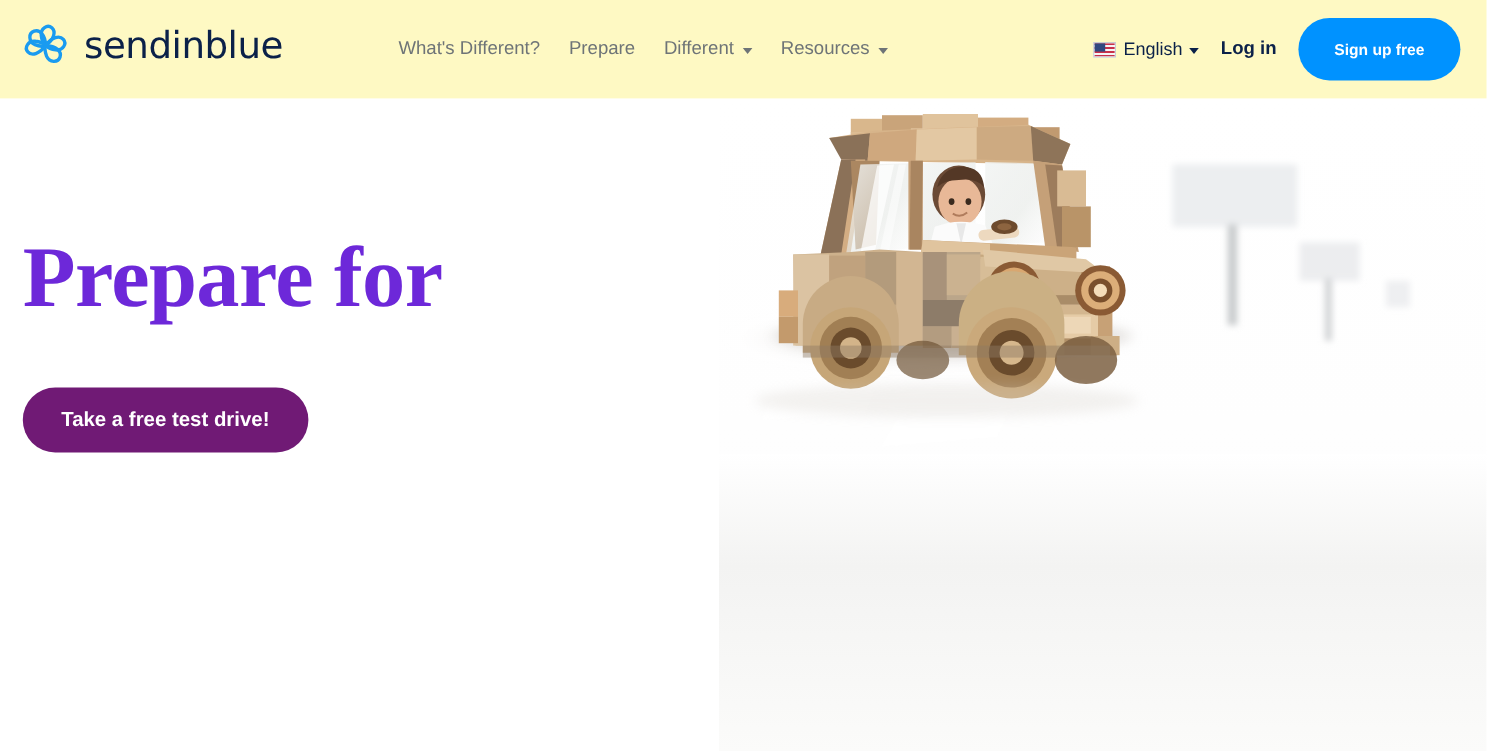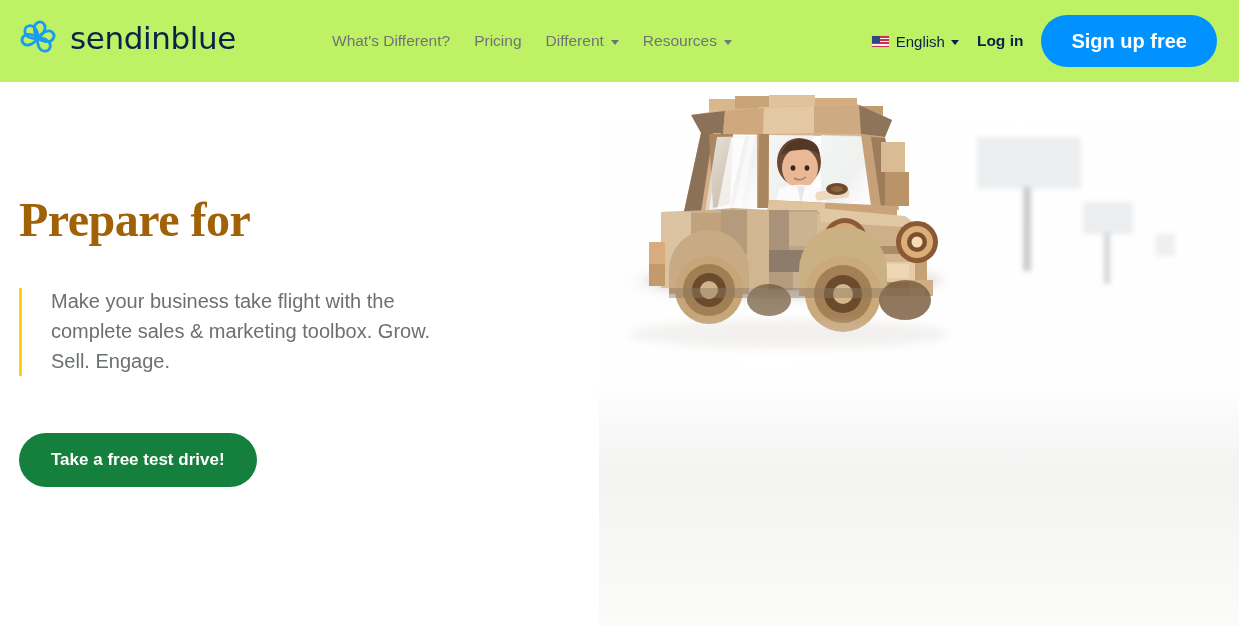--- a/index.html
+++ b/index.html
@@ -21,21 +21,21 @@
   }
 
   
   .header {
     position: absolute;
     top: 0; left: 0;
     width: 1239px;
     height: 82px;
     display: flex;
     align-items: center;
-    background: #bef264;
+    background: #fef9c3;
     z-index: 50;
   }
 
   .brand {
     position: absolute;
     left: 18px;
     top: 18px;
     display: flex;
     align-items: center;
     gap: 12px;
@@ -142,44 +142,44 @@
 
   .btn-signup {
     display: inline-flex;
     align-items: center;
     justify-content: center;
     height: 52px;
     padding: 0 30px;
     border-radius: 26px;
     background: #0092ff;
     color: #ffffff;
-    font-size: 20px;
+    font-size: 13px;
     font-weight: bold;
     text-decoration: none;
     border: none;
     cursor: pointer;
     white-space: nowrap;
     font-family: "Liberation Sans", sans-serif;
   }
 
   
   .hero-copy {
     position: absolute;
     left: 19px;
     top: 196px;
     width: 470px;
     z-index: 20;
   }
 
   .headline {
     font-family: "Liberation Serif", "DejaVu Serif", serif;
     font-weight: bold;
-    font-size: 48px;
+    font-size: 72px;
     line-height: 0.99;
-    color: #a16207;
+    color: #6d28d9;
     letter-spacing: -0.5px;
     margin: 0;
   }
 
   .subwrap {
     position: relative;
     margin-top: 42px;
     padding-left: 32px;
   }
   .accent-bar {
@@ -197,21 +197,21 @@
   }
 
   .btn-testdrive {
     display: inline-flex;
     align-items: center;
     justify-content: center;
     margin-top: 56px;
     height: 54px;
     padding: 0 32px;
     border-radius: 27px;
-    background: #15803d;
+    background: #701a75;
     color: #ffffff;
     font-size: 17px;
     font-weight: bold;
     text-decoration: none;
     border: none;
     cursor: pointer;
     white-space: nowrap;
     font-family: "Liberation Sans", sans-serif;
   }
 
@@ -246,21 +246,21 @@
         </g>
       </svg>
       <span class="brand-name">sendinblue</span>
     </a>
 
     <nav class="mainnav">
       <a class="navlink" href="#">
         <span>What's Different?</span>
       </a>
       <a class="navlink" href="#">
-        <span>Pricing</span>
+        <span>Prepare</span>
       </a>
       <a class="navlink" href="#">
         <span>Different</span>
         <i class="caret"></i>
       </a>
       <a class="navlink" href="#">
         <span>Resources</span>
         <i class="caret"></i>
       </a>
     </nav>
@@ -466,21 +466,17 @@
 
       <ellipse cx="190" cy="252" rx="160" ry="14" fill="#cfc9c1" opacity="0.25" filter="url(#blurSoft)"></ellipse>
     </svg>
   </div>
 
   <section class="hero-copy">
     <h1 class="headline">
       <span>Prepare for</span><br>
     </h1>
 
-    <div class="subwrap">
-      <span class="accent-bar"></span>
-      <p class="subtitle">Make your business take flight with the complete sales &amp; marketing toolbox. Grow. Sell. Engage.</p>
-    </div>
 
     <a class="btn-testdrive" href="#">Take a free test drive!</a>
   </section>
 
 </div>
 
 </body></html>

